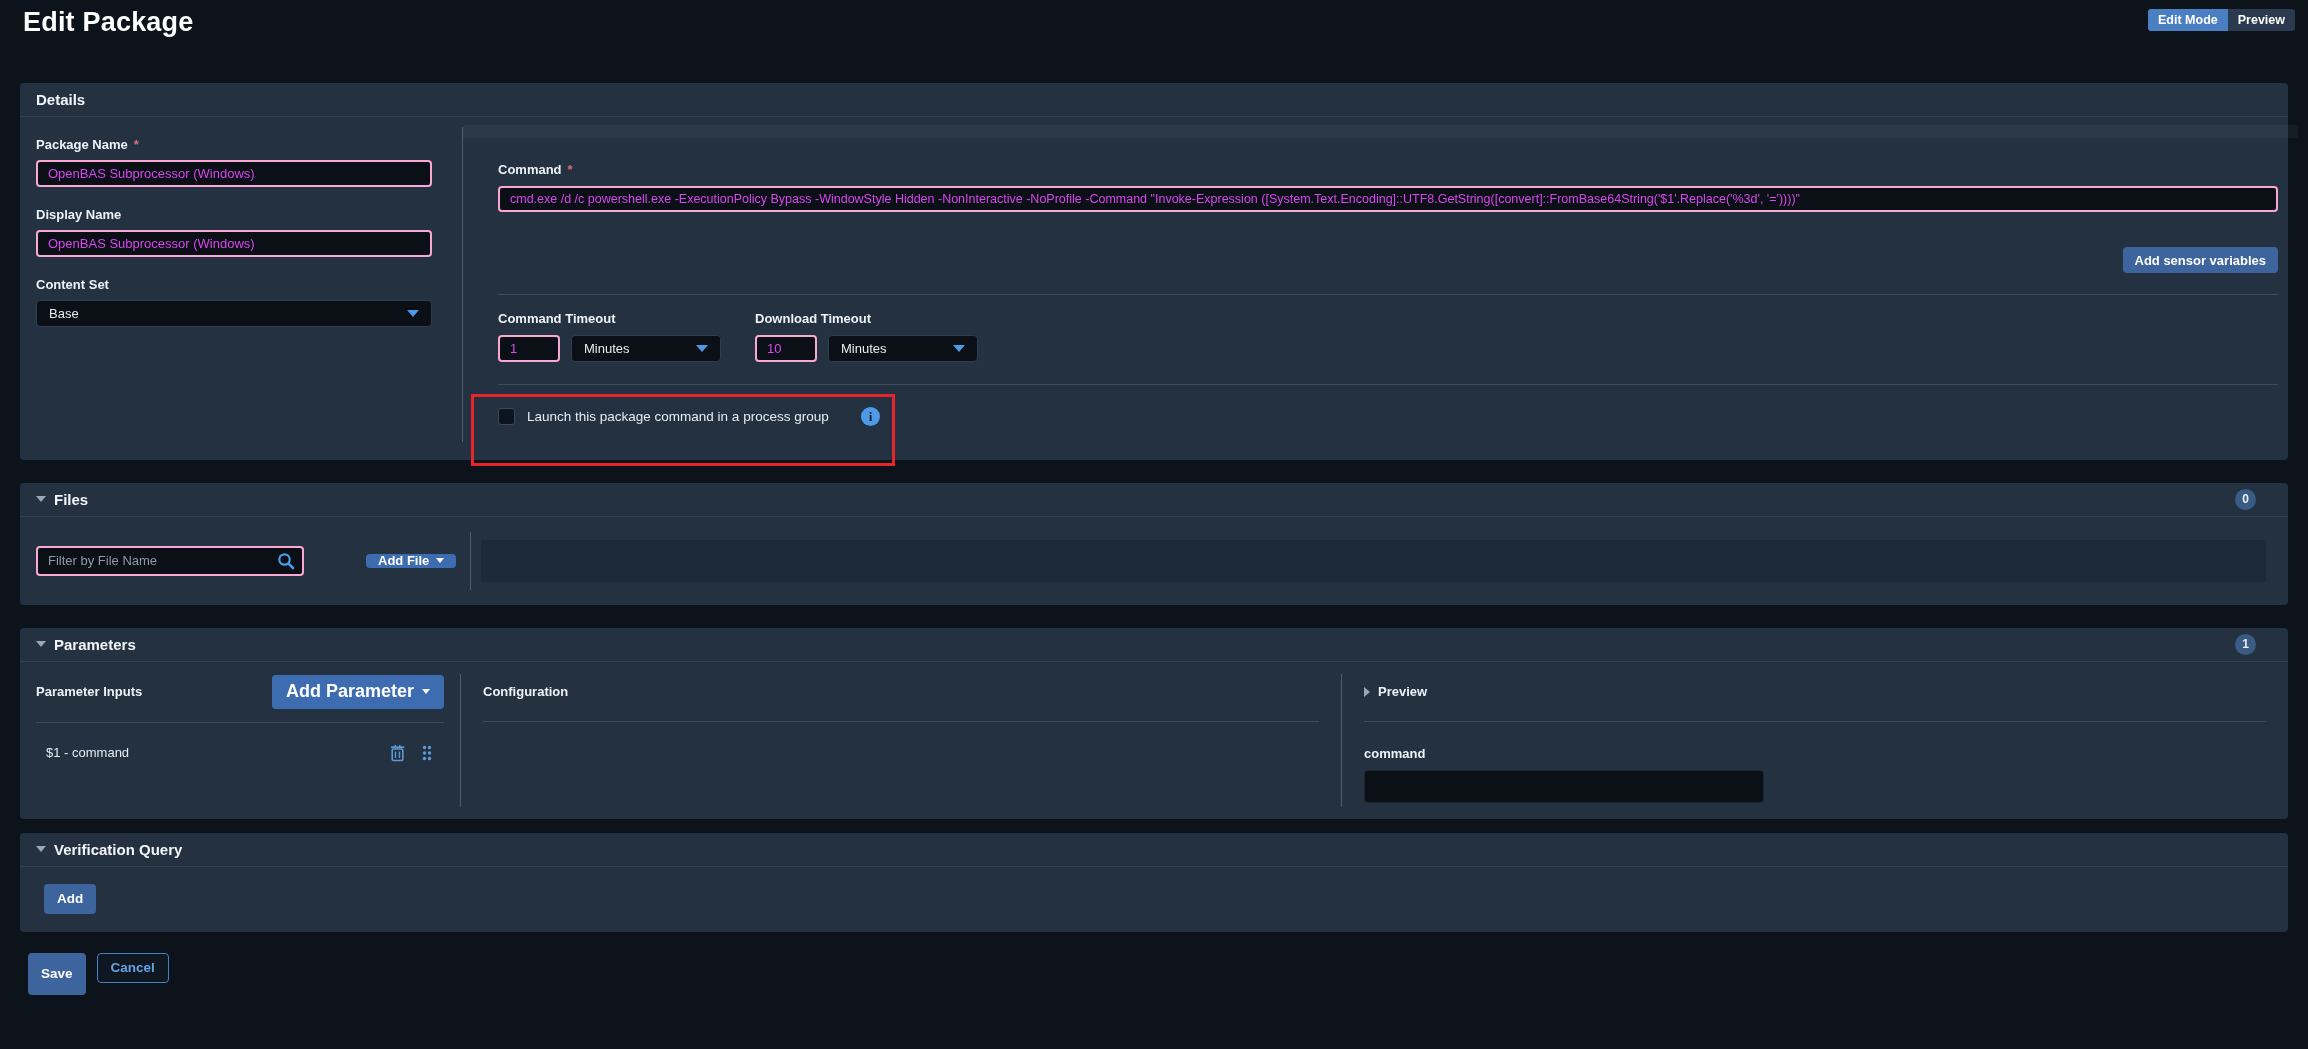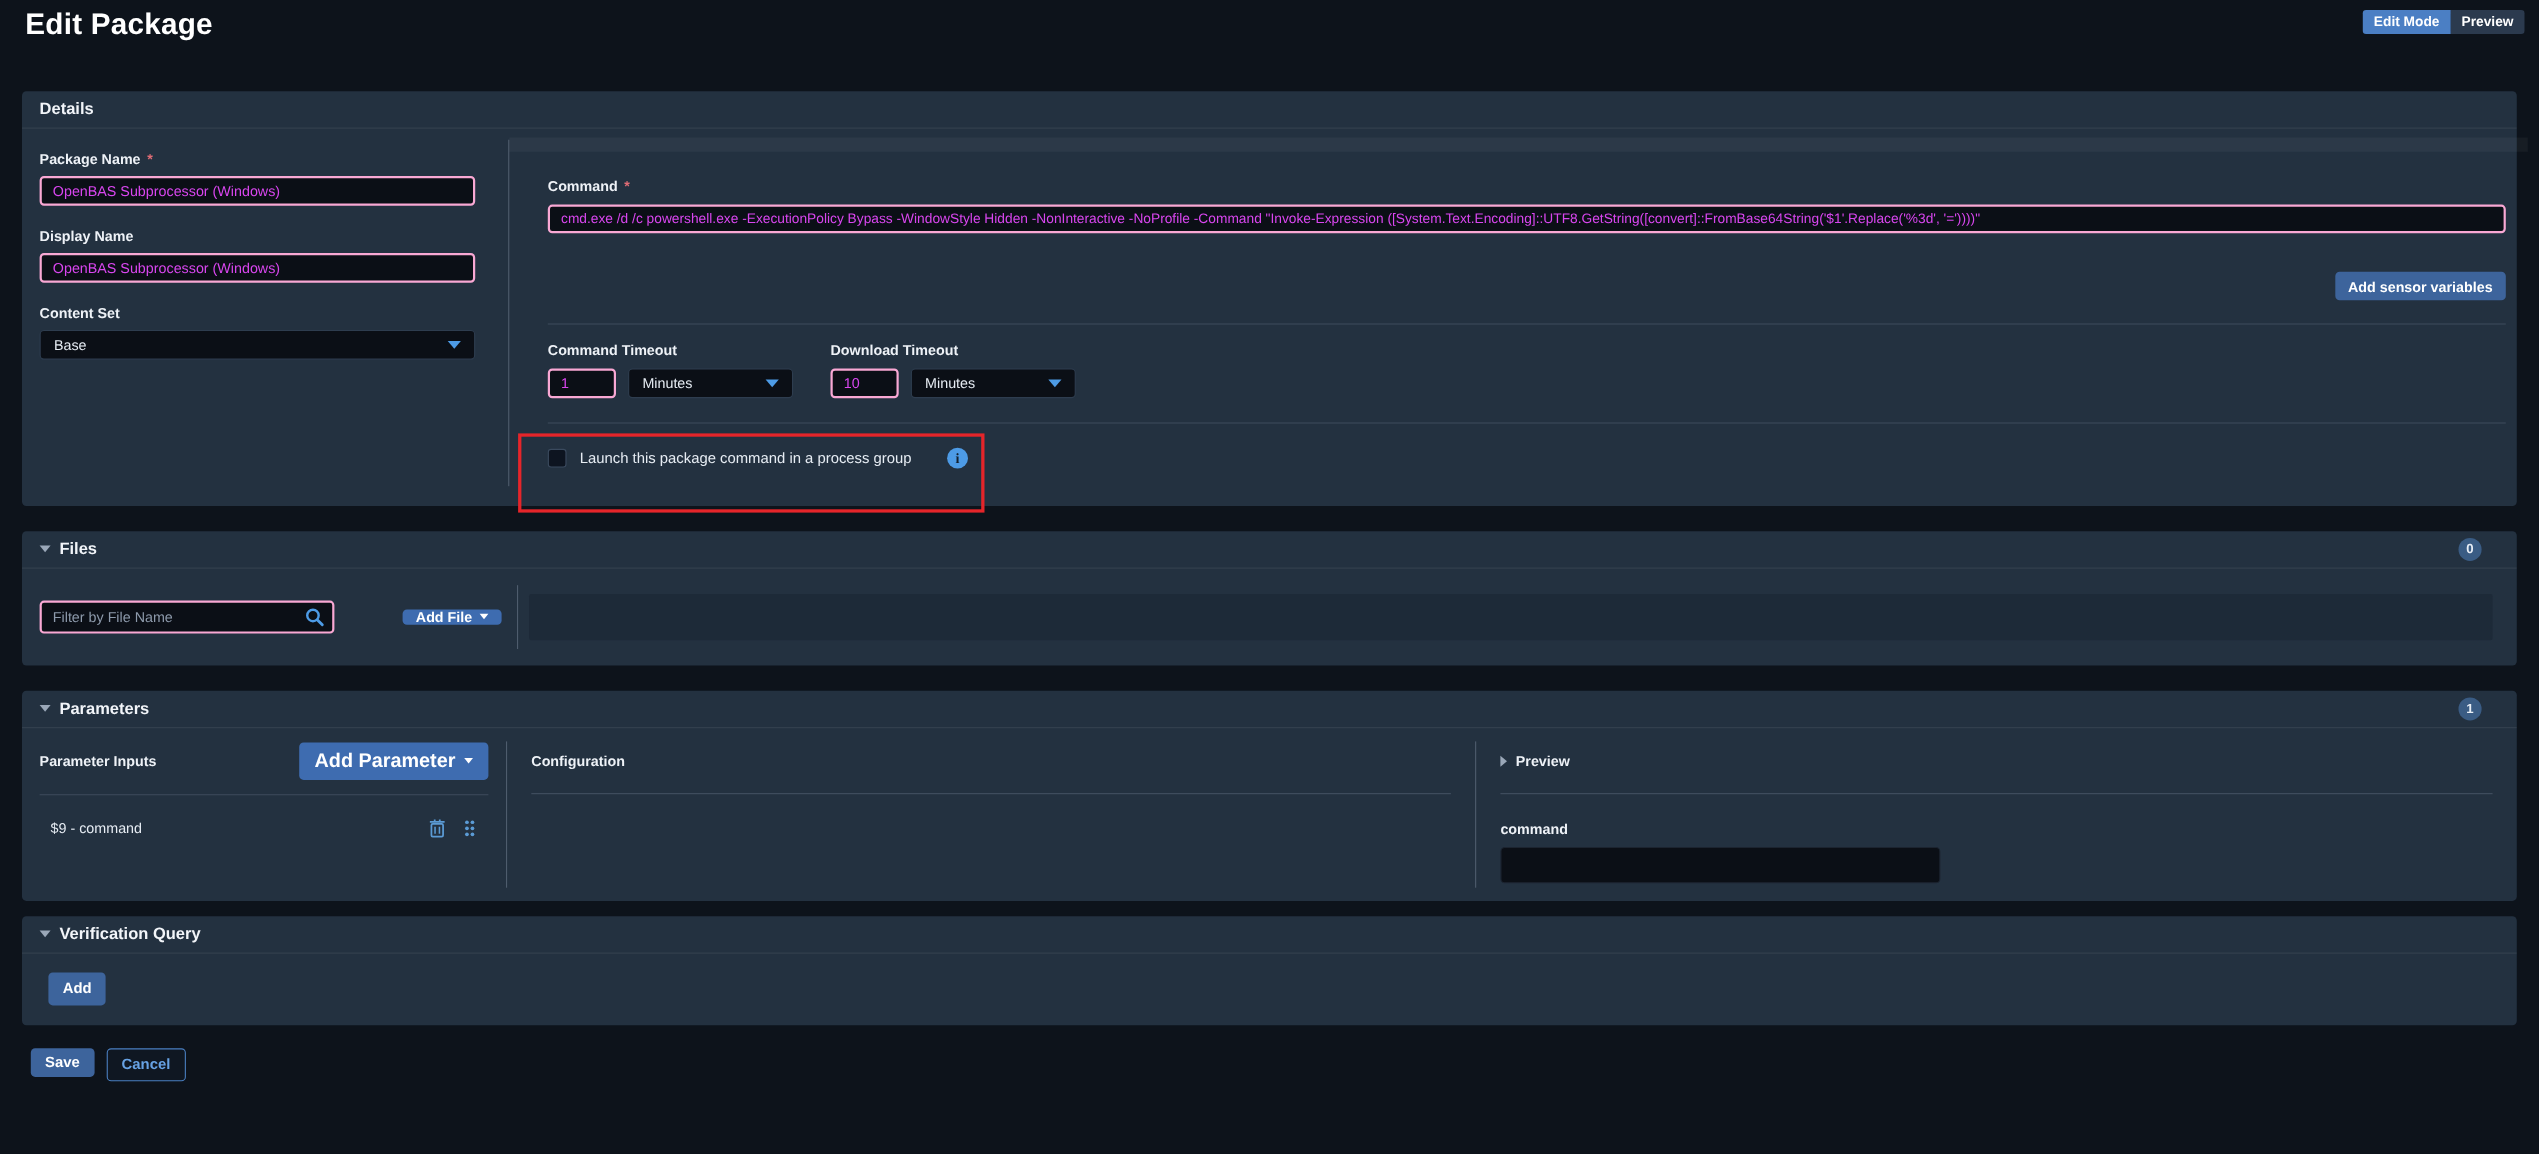--- a/index.html
+++ b/index.html
@@ -118,21 +118,21 @@
   .preview-field-label { display:block; margin-top:24px; }
   .preview-input { width:400px; height:33px; margin-top:9px; background:#0b0f16; border:1px solid #1c2430; border-radius:4px; }
 
   
   .panel.verification { margin-top:14px; }
   .verification-body { padding:17px 16px 18px 24px; }
   .btn-add { height:30px; padding:0 13px; font-size:13.5px; }
 
   
   .footer-actions { display:flex; gap:11px; margin:21px 20px 0 28px; }
-  .btn-save { height:26px; padding:0 13px; font-size:13.5px; }
+  .btn-save { height:42px; padding:0 13px; font-size:13.5px; }
   .btn-cancel {
     height:30px; padding:0 13px; font-size:13.5px; font-weight:bold; border-radius:4px;
     background:rgba(20,30,44,.4); border:1px solid #4a7fc1; color:#67a2e4; cursor:pointer;
     font-family:"Liberation Sans",sans-serif;
   }
 </style>
 </head>
 <body>
 
 <div class="page-header">
@@ -250,21 +250,21 @@
     <div class="params-col1">
       <div class="pi-header">
         <span class="field-label">Parameter Inputs</span>
         <button class="btn btn-primary btn-addparam">
           <span>Add Parameter</span>
           <span class="btn-caret"></span>
         </button>
       </div>
       <hr class="hline">
       <div class="param-row">
-        <span>$9 - command</span>
+        <span>$1 - command</span>
         <span class="param-actions">
           <svg width="15" height="18" viewBox="0 0 15 18">
             <rect x="2.2" y="5" width="10.6" height="11.5" rx="1.2" fill="none" stroke="#5b9bd5" stroke-width="1.6"></rect>
             <line x1="0.8" y1="3.2" x2="14.2" y2="3.2" stroke="#5b9bd5" stroke-width="1.6"></line>
             <line x1="5.2" y1="3" x2="5.2" y2="1" stroke="#5b9bd5" stroke-width="1.6"></line>
             <line x1="9.8" y1="3" x2="9.8" y2="1" stroke="#5b9bd5" stroke-width="1.6"></line>
             <line x1="5.5" y1="7.5" x2="5.5" y2="14" stroke="#5b9bd5" stroke-width="1.4"></line>
             <line x1="9.5" y1="7.5" x2="9.5" y2="14" stroke="#5b9bd5" stroke-width="1.4"></line>
           </svg>
           <svg width="10" height="16" viewBox="0 0 10 16">

